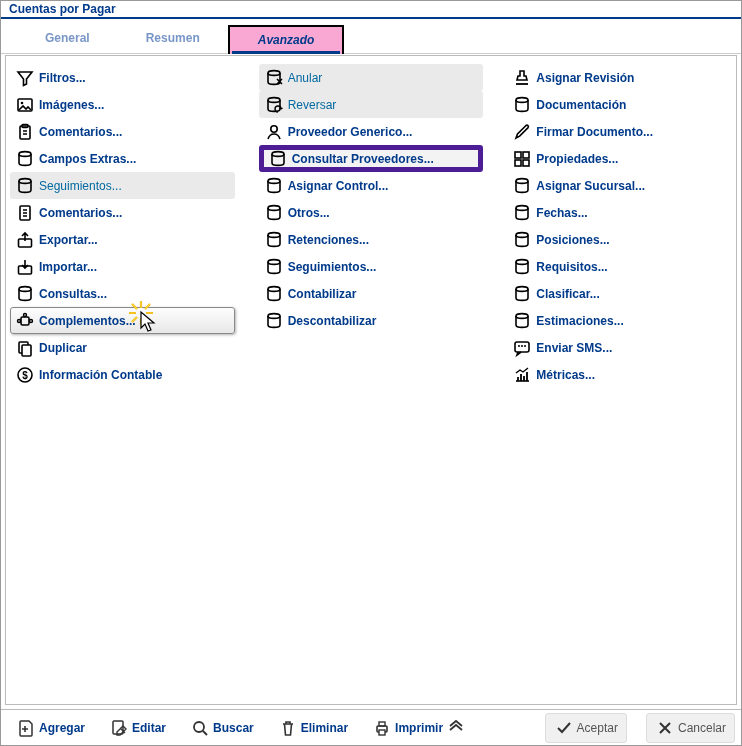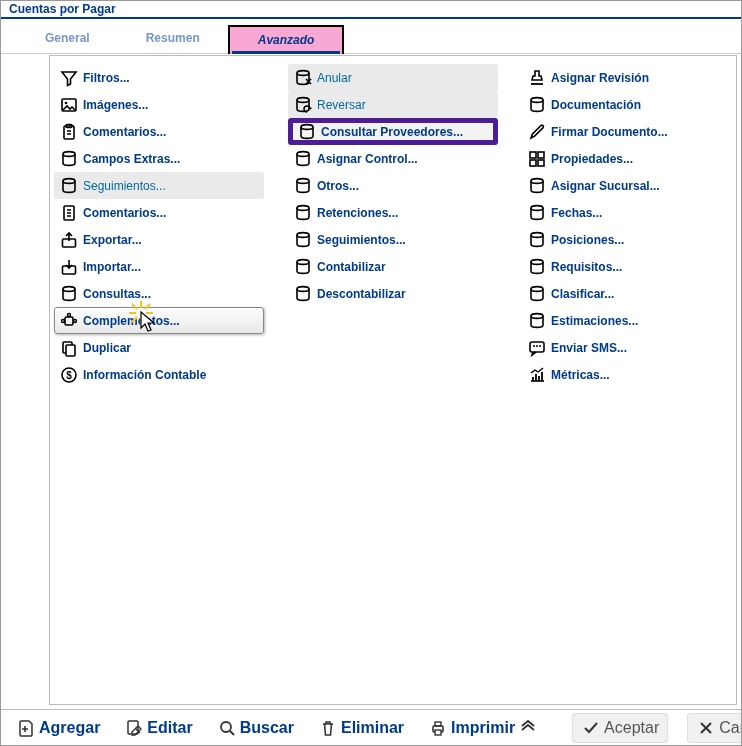--- a/index.html
+++ b/index.html
@@ -49,21 +49,20 @@
     left: 2px; right: 2px; bottom: 0;
     height: 3px;
     background: #003a8a;
   }
   .content {
     position: absolute;
     top: 54px; left: 4px; right: 4px; bottom: 40px;
     border: 1px solid #bbb;
     padding: 8px 4px;
     overflow: auto;
-    margin-left: 44px;
   }
   .cols {
     display: flex;
     gap: 24px;
   }
   .col {
     width: 33%;
   }
   .item {
     display: flex;
@@ -114,21 +113,21 @@
     background: #fff;
   }
   .fbtn {
     display: inline-flex; align-items: center; gap: 3px;
     padding: 4px 8px;
     border: 1px solid transparent;
     border-radius: 3px;
     color: #003a8a;
     font-weight: bold;
     cursor: pointer;
-    font-size: 16px;
+    font-size: 12px;
   }
   .fbtn.muted { color: #555; font-weight: normal; background: #f0f0f0; border-color:#ddd;margin-left:13px;}
   .spacer { flex: 1; }
   .cursor {
     position: absolute;
     width: 20px; height: 24px;
     pointer-events: none;
   }
   .spark {
     position: absolute;
@@ -370,20 +369,28 @@
           </span>
           <span>Anular</span>
         </div>
     <div class="item disabled disabled-bg">
           <span class="icon">
             <svg>
               <use href="#i-dbrev"></use>
             </svg>
           </span>
           <span>Reversar</span>
+        </div>
+    <div class="item">
+          <span class="icon">
+            <svg>
+              <use href="#i-person"></use>
+            </svg>
+          </span>
+          <span>Proveedor Generico...</span>
         </div>
     <div class="item sel">
           <span class="icon">
             <svg>
               <use href="#i-db"></use>
             </svg>
           </span>
           <span>Consultar Proveedores...</span>
         </div>
     <div class="item">

